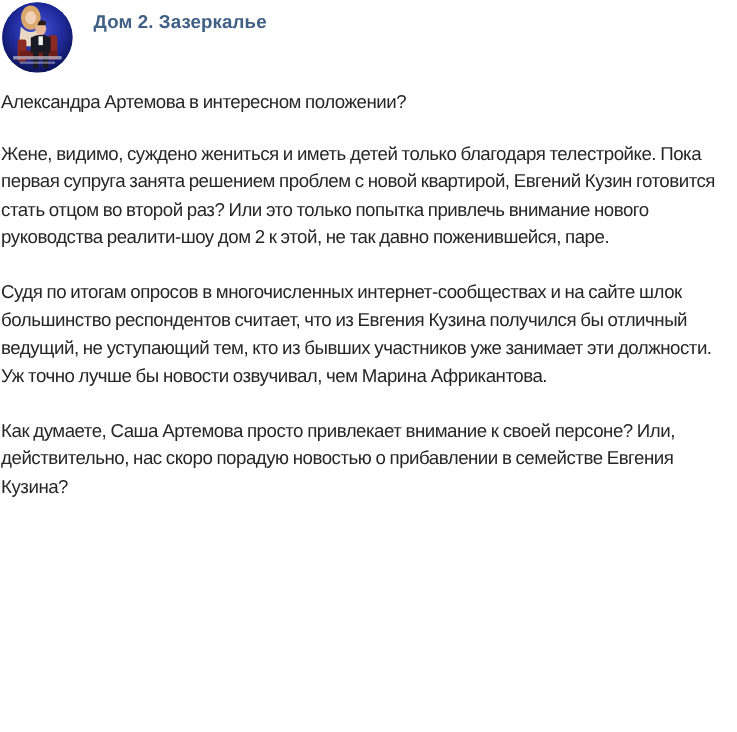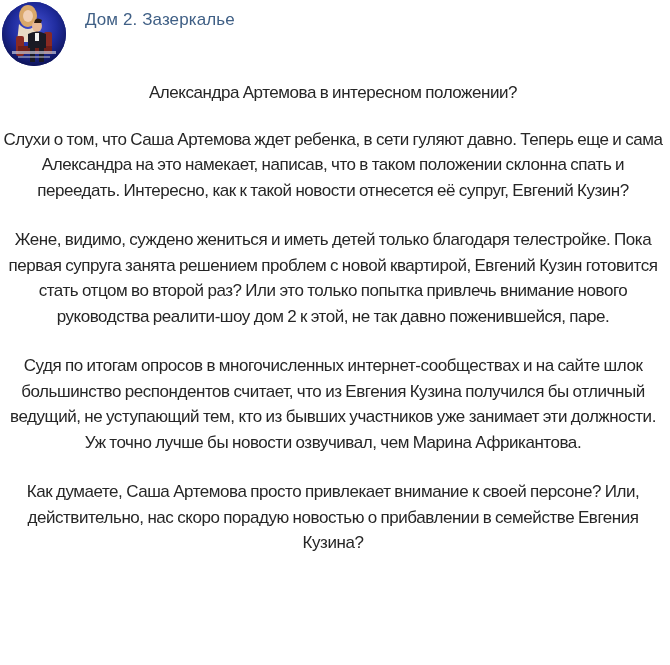--- a/index.html
+++ b/index.html
@@ -31,39 +31,38 @@
       border-radius: 50%;
       overflow: hidden;
       background: radial-gradient(circle at 50% 40%, #3b46c9 0%, #1e2a9a 55%, #0f1660 100%);
     }
     .avatar svg { display: block; }
     .group-name {
       position: absolute;
       left: 85px;
       top: 10px;
       font-size: 17px;
-      font-weight: normal;
+      font-weight: bold;
       color: #3f5f85;
       letter-spacing: 0.1px;
       cursor: pointer;
     }
     .post-body {
       position: absolute;
       left: 1px;
       top: 80px;
       width: 664px;
       font-size: 17px;
       line-height: 25.5px;
       color: #262626;
       letter-spacing: -0.45px;
       word-spacing: -0.5px;
     }
     .post-body p {
       margin: 0 0 24px 0;
-      text-align: center;
     }
     .post-body p.title-line {
       margin-bottom: 21px;
     }
   </style>
 </head>
 <body>
 
 <div class="post-header">
   <div class="avatar">
@@ -94,17 +93,16 @@
 
       <rect x="10" y="49" width="44" height="3" fill="#c8c8d8" opacity="0.7"></rect>
       <rect x="16" y="54" width="32" height="2" fill="#c8c8d8" opacity="0.5"></rect>
     </svg>
   </div>
   <div class="group-name">Дом 2. Зазеркалье</div>
 </div>
 
 <div class="post-body">
   <p class="title-line">Александра Артемова в интересном положении?</p>
-  <p>Слухи о том, что Саша Артемова ждет ребенка, в сети гуляют давно. Теперь еще и сама Александра на это намекает, написав, что в таком положении склонна спать и переедать. Интересно, как к такой новости отнесется её супруг, Евгений Кузин?</p>
   <p>Жене, видимо, суждено жениться и иметь детей только благодаря телестройке. Пока первая супруга занята решением проблем с новой квартирой, Евгений Кузин готовится стать отцом во второй раз? Или это только попытка привлечь внимание нового руководства реалити-шоу дом 2 к этой, не так давно поженившейся, паре.</p>
   <p>Судя по итогам опросов в многочисленных интернет-сообществах и на сайте шлок большинство респондентов считает, что из Евгения Кузина получился бы отличный ведущий, не уступающий тем, кто из бывших участников уже занимает эти должности. Уж точно лучше бы новости озвучивал, чем Марина Африкантова.</p>
   <p>Как думаете, Саша Артемова просто привлекает внимание к своей персоне? Или, действительно, нас скоро порадую новостью о прибавлении в семействе Евгения Кузина?</p>
 </div>
 
 </body></html>

